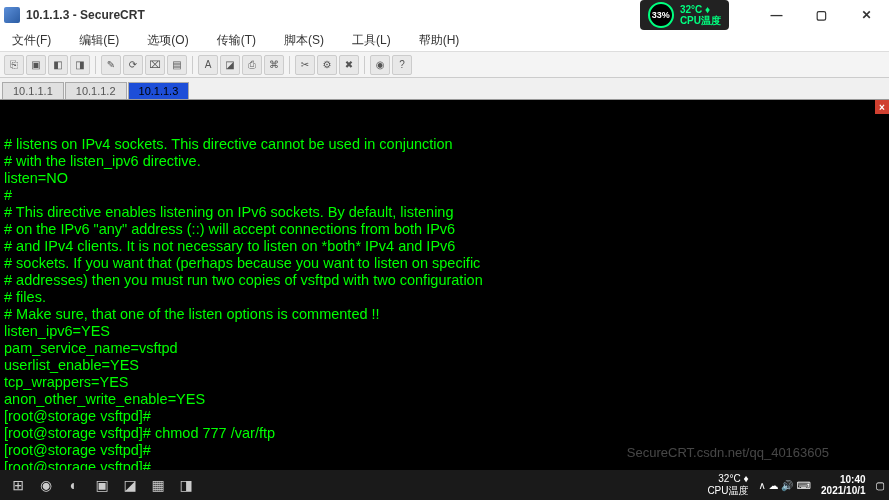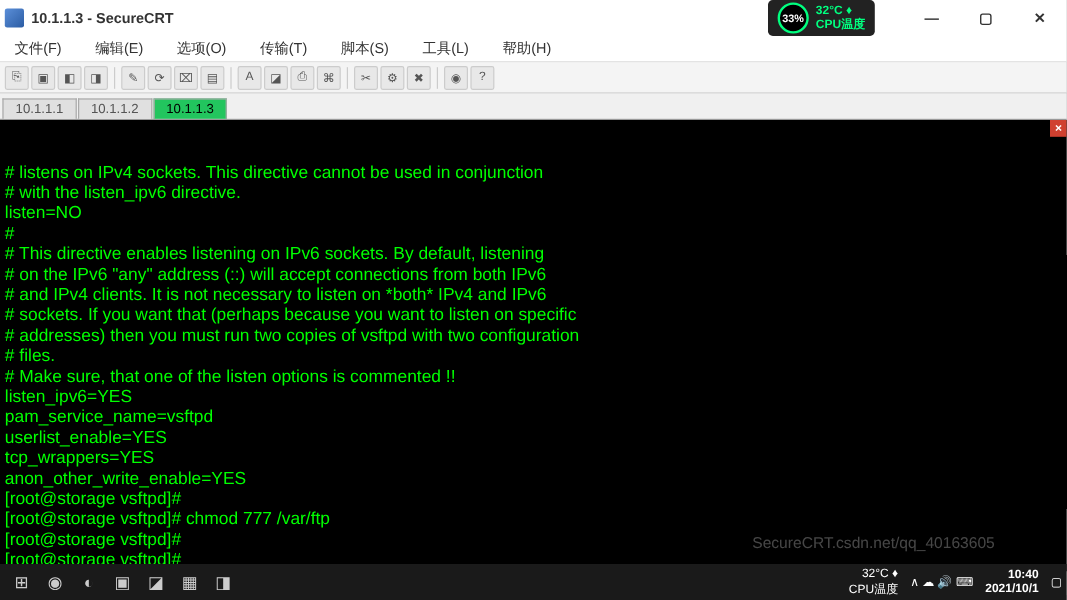--- a/index.html
+++ b/index.html
@@ -18,21 +18,21 @@
 
 .menubar { height: 22px; background: #fff; display: flex; align-items: center; padding: 0 6px; gap: 16px; font-size: 12px; color: #333; border-bottom: 1px solid #ddd; }
 .menubar span { padding: 0 6px; }
 
 .toolbar { height: 26px; background: #f4f4f4; display: flex; align-items: center; padding: 0 4px; gap: 2px; border-bottom: 1px solid #ccc; }
 .tool-btn { width: 20px; height: 20px; background: #e8e8e8; border: 1px solid #ccc; border-radius: 2px; display: flex; align-items: center; justify-content: center; font-size: 10px; color: #555; }
 .tool-sep { width: 1px; height: 18px; background: #ccc; margin: 0 3px; }
 
 .tabbar { height: 22px; background: #f0f0f0; display: flex; align-items: flex-end; padding: 0 2px; border-bottom: 1px solid #999; }
 .tab { padding: 2px 10px; font-size: 11px; background: #e0e0e0; border: 1px solid #aaa; border-bottom: none; color: #555; margin-right: 1px; }
-.tab.active { background: #22c55e; color: #000; }
+.tab.active { background: #1d4ed8; color: #000; }
 
 .terminal { background: #000; color: #00ff00; font-family: "Courier New", monospace; font-size: 14.5px; line-height: 17px; padding: 2px 4px; height: 376px; overflow: hidden; white-space: pre; position: relative; }
 .term-close { position: absolute; right: 0; top: 0; width: 14px; height: 14px; background: #d04030; display: flex; align-items: center; justify-content: center; color: #fff; font-size: 10px; font-weight: bold; }
 
 .statusbar { height: 20px; background: #f0f0f0; display: flex; align-items: center; justify-content: space-between; padding: 0 6px; font-size: 11px; color: #444; border-top: 1px solid #ccc; }
 .statusbar .right { display: flex; gap: 10px; }
 
 .taskbar { position: absolute; bottom: 0; left: 0; right: 0; height: 30px; background: #1a1a1a; display: flex; align-items: center; padding: 0 4px; color: #fff; font-size: 10px; }
 .taskbar .tb-icon { width: 28px; height: 28px; display: flex; align-items: center; justify-content: center; color: #ccc; font-size: 14px; }
 .taskbar .tb-right { margin-left: auto; display: flex; align-items: center; gap: 10px; text-align: right; }

